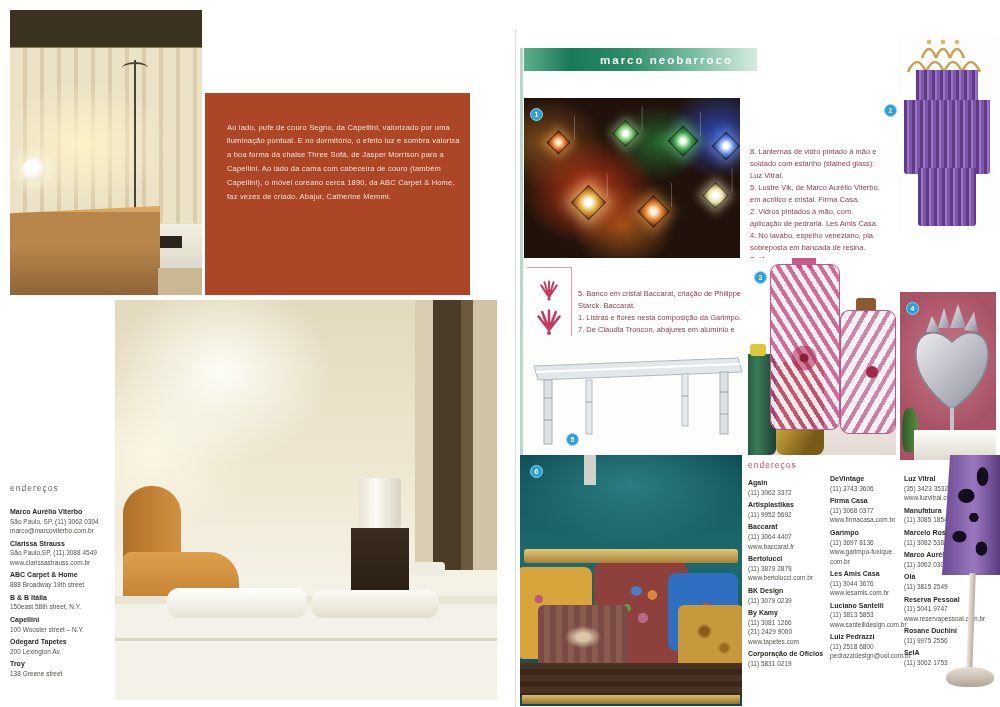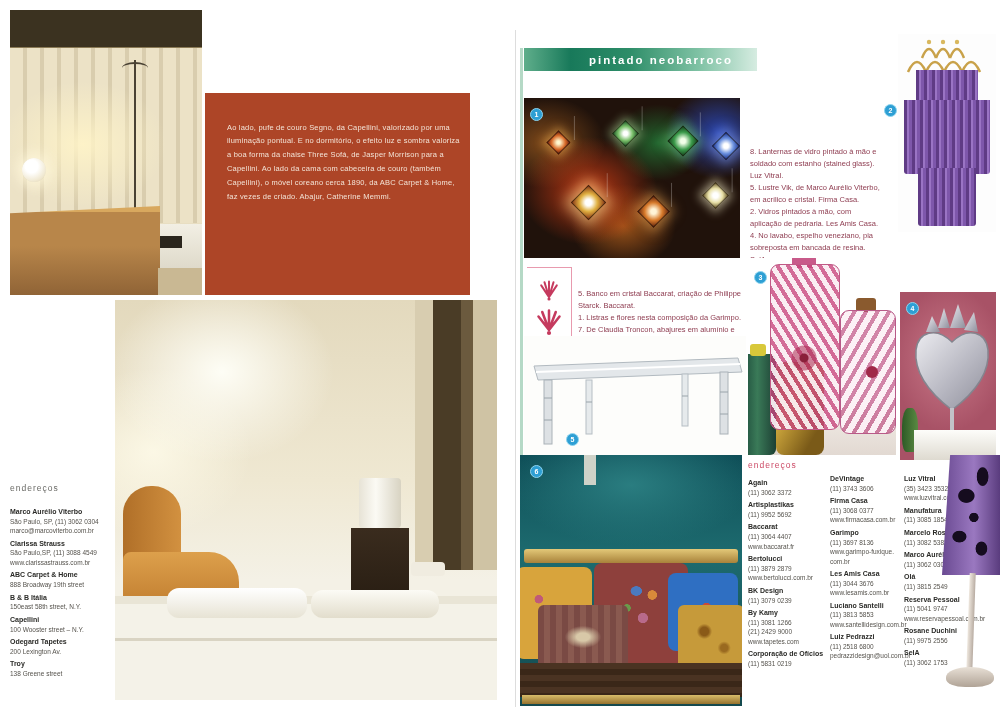--- a/index.html
+++ b/index.html
@@ -257,21 +257,21 @@
           </div>
         </div>
 
     </div>
   </div>
 
   <div class="abs page-edge"></div>
   <div class="abs green-line"></div>
 
   <div class="abs header-bar">
-    <span class="header-text">pintado neobarroco</span>
+    <span class="header-text">marco neobarroco</span>
   </div>
 
   <div class="abs photo-lanterns">
     <span class="lantern l1"></span>
     <span class="lantern l2"></span>
     <span class="lantern l3"></span>
     <span class="lantern l4"></span>
     <span class="lantern l5"></span>
     <span class="lantern l6"></span>
     <span class="lantern l7"></span>

